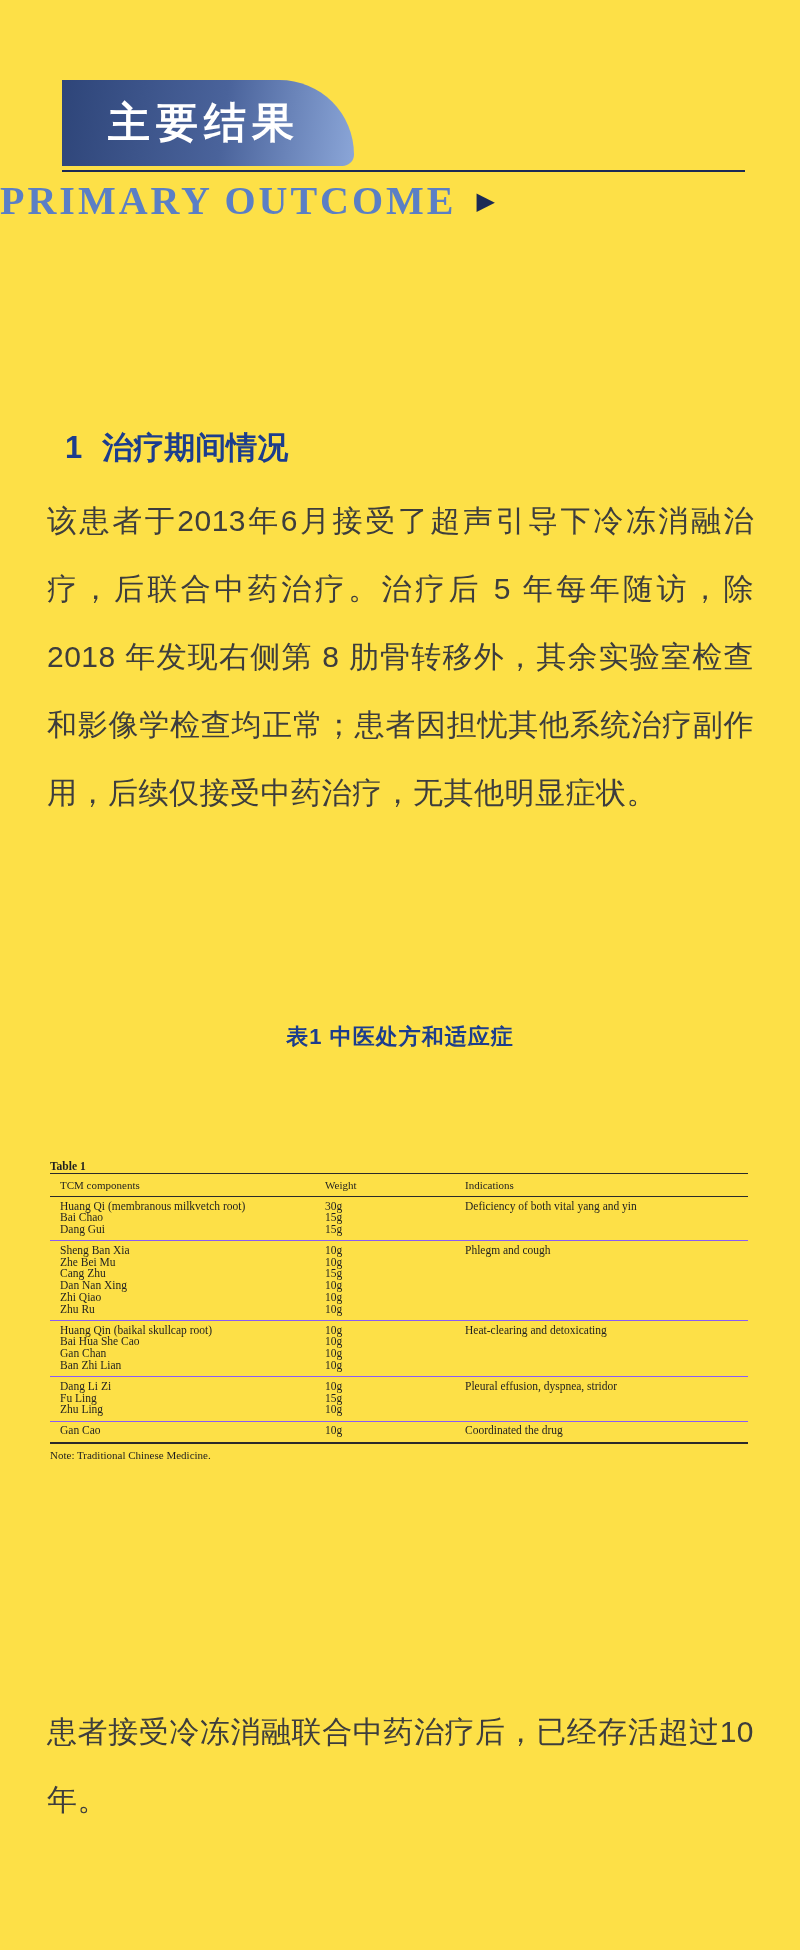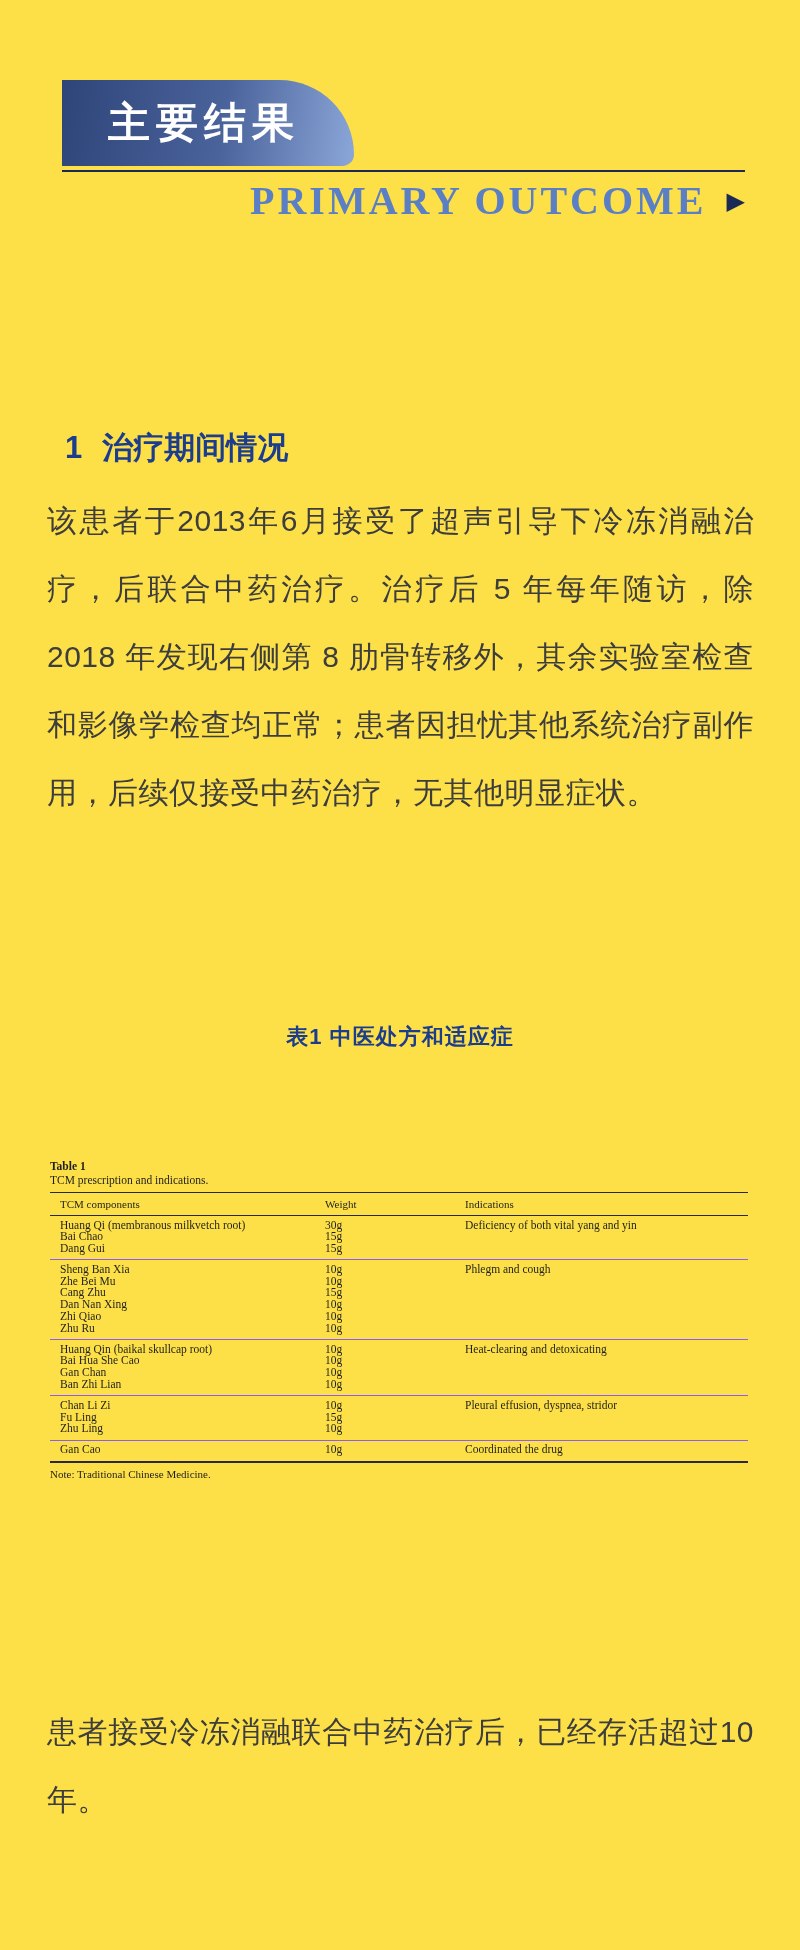--- a/index.html
+++ b/index.html
@@ -28,21 +28,21 @@
     white-space:nowrap;
   }
   .header-rule{
     position:absolute;left:62px;top:170px;
     width:683px;height:2px;
     background:#1b2a55;
   }
   .outcome-row{
     position:absolute;top:174px;left:0;right:55px;
     height:52px;
-    display:flex;align-items:center;justify-content:flex-end;
+    display:flex;align-items:center;
     gap:20px;
   }
   .outcome-text{
     font-family:"Liberation Serif", serif;
     font-weight:bold;
     font-size:40px;
     letter-spacing:3px;
     color:#5b7fc5;
     white-space:nowrap;
   }
@@ -139,21 +139,20 @@
   <div class="sec-heading sec1">
     <span class="sec-num">1</span><span>治疗期间情况</span>
   </div>
 
   <p class="body-para p1">该患者于2013年6月接受了超声引导下冷冻消融治疗，后联合中药治疗。治疗后 5 年每年随访，除 2018 年发现右侧第 8 肋骨转移外，其余实验室检查和影像学检查均正常；患者因担忧其他系统治疗副作用，后续仅接受中药治疗，无其他明显症状。</p>
 
   <div class="table-caption">表1 中医处方和适应症</div>
 
   <div class="journal-table">
     <div class="jt-title">Table 1</div>
-    <div class="jt-sub">TCM prescription and indications.</div>
     <table class="jt" id="tcm-table">
       <colgroup>
         <col style="width:265px">
           <col style="width:140px">
           <col style="width:293px">
       </colgroup>
     <thead>
           <tr>
             <th>TCM components</th>
             <th>Weight</th>
@@ -226,21 +225,21 @@
             <td></td>
           </tr>
           <tr>
             <td>Ban Zhi Lian</td>
             <td>10g</td>
             <td></td>
           </tr>
         </tbody>
         <tbody class="tgroup">
           <tr>
-            <td>Chan Li Zi</td>
+            <td>Dang Li Zi</td>
             <td>10g</td>
             <td>Pleural effusion, dyspnea, stridor</td>
           </tr>
           <tr>
             <td>Fu Ling</td>
             <td>15g</td>
             <td></td>
           </tr>
           <tr>
             <td>Zhu Ling</td>

